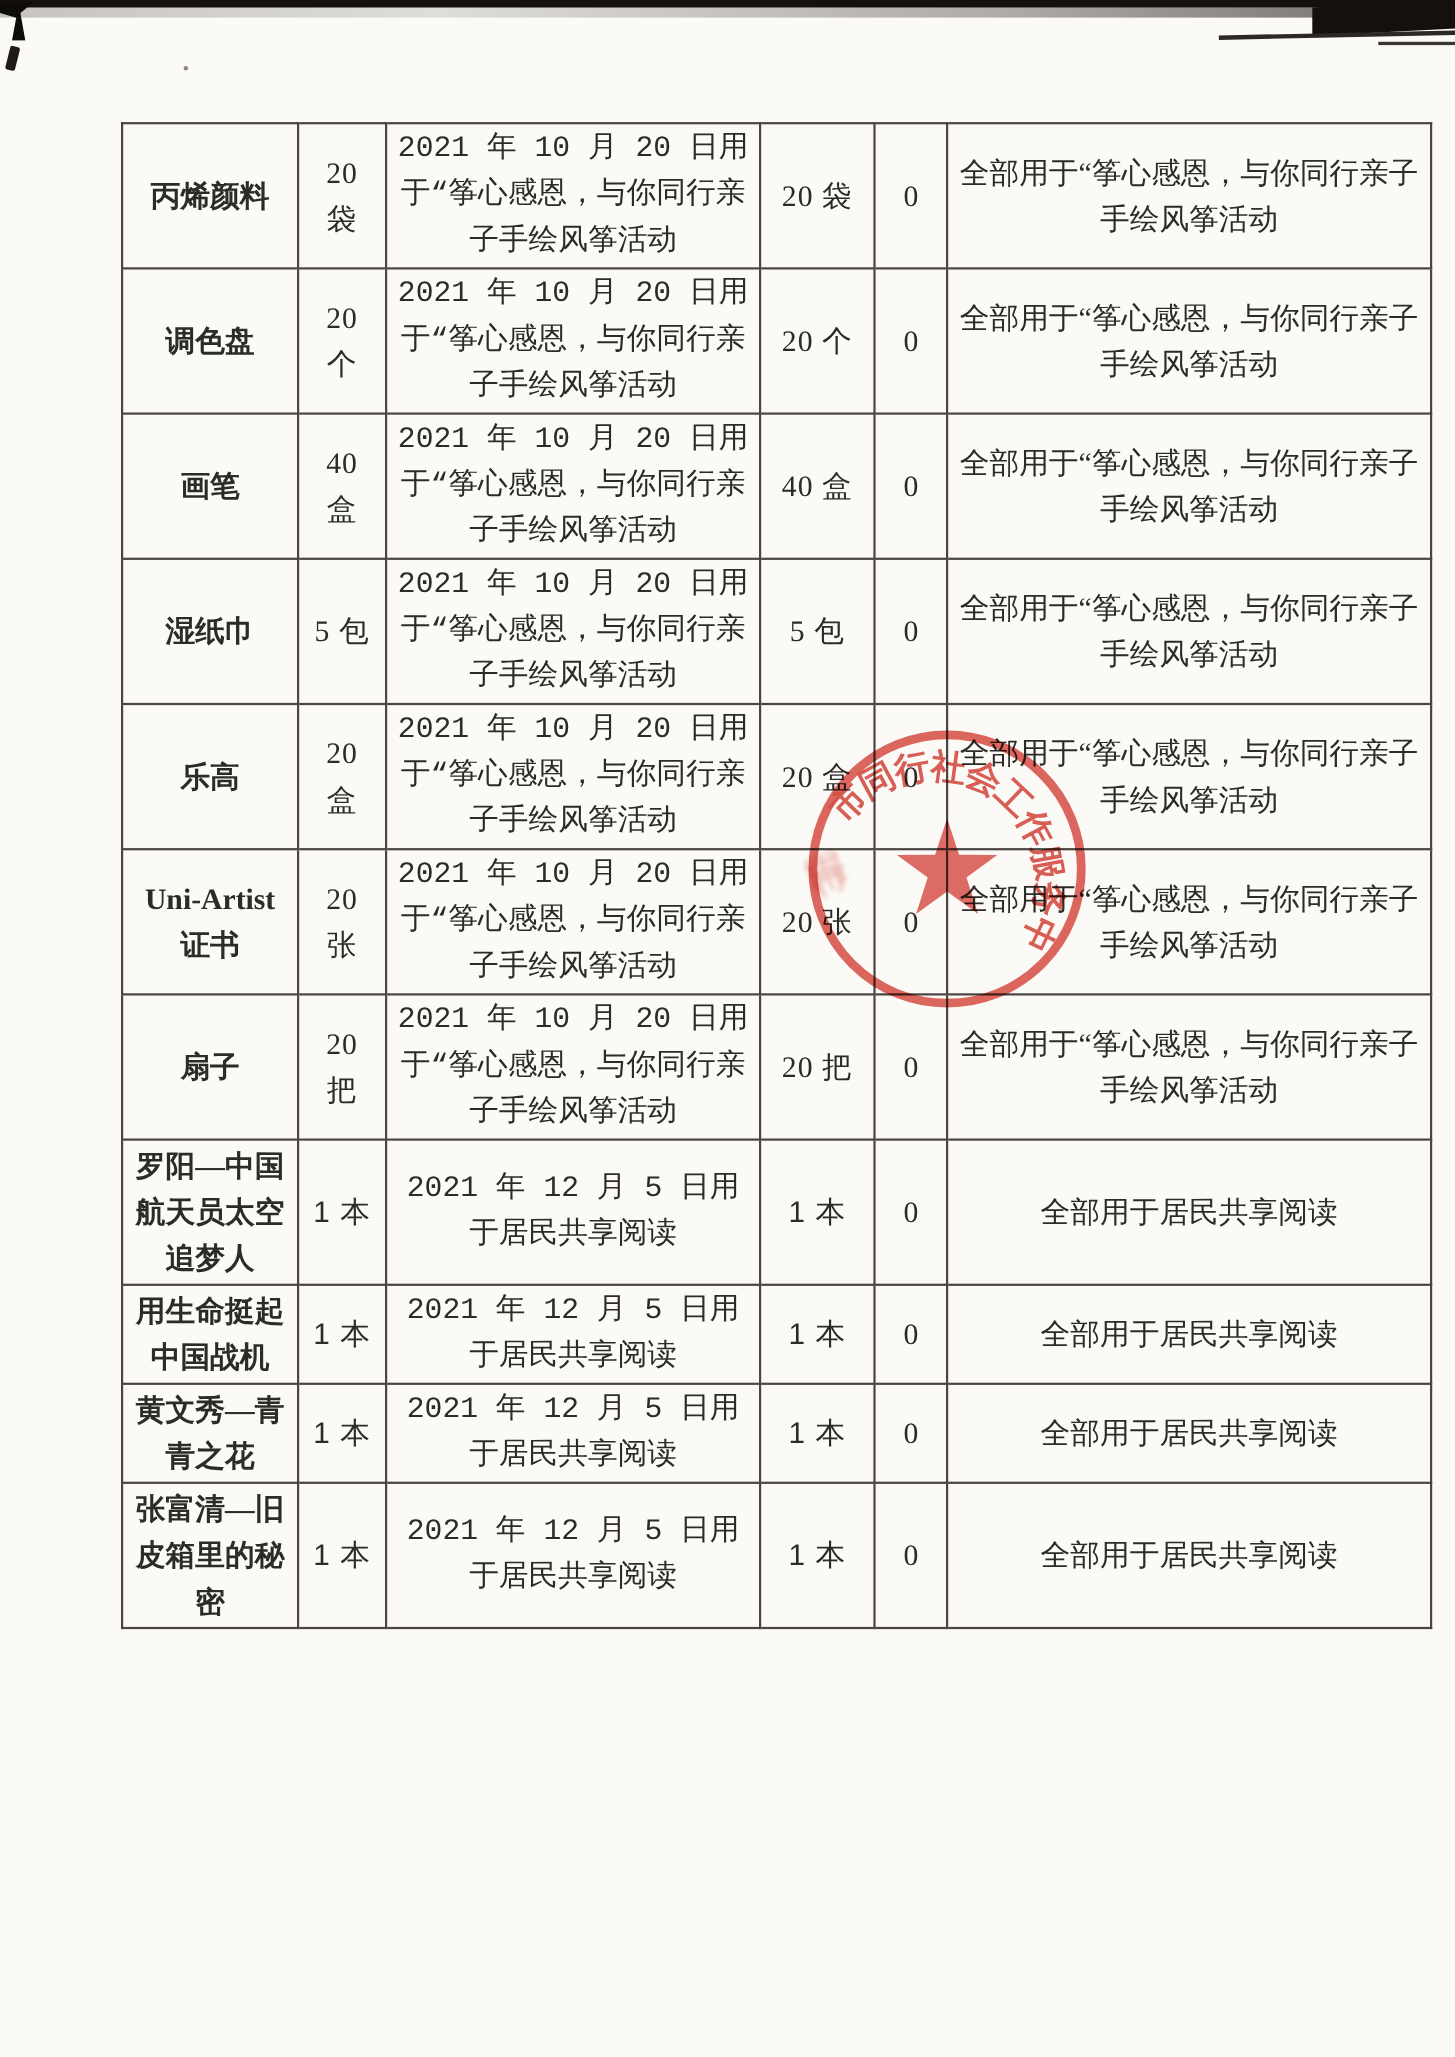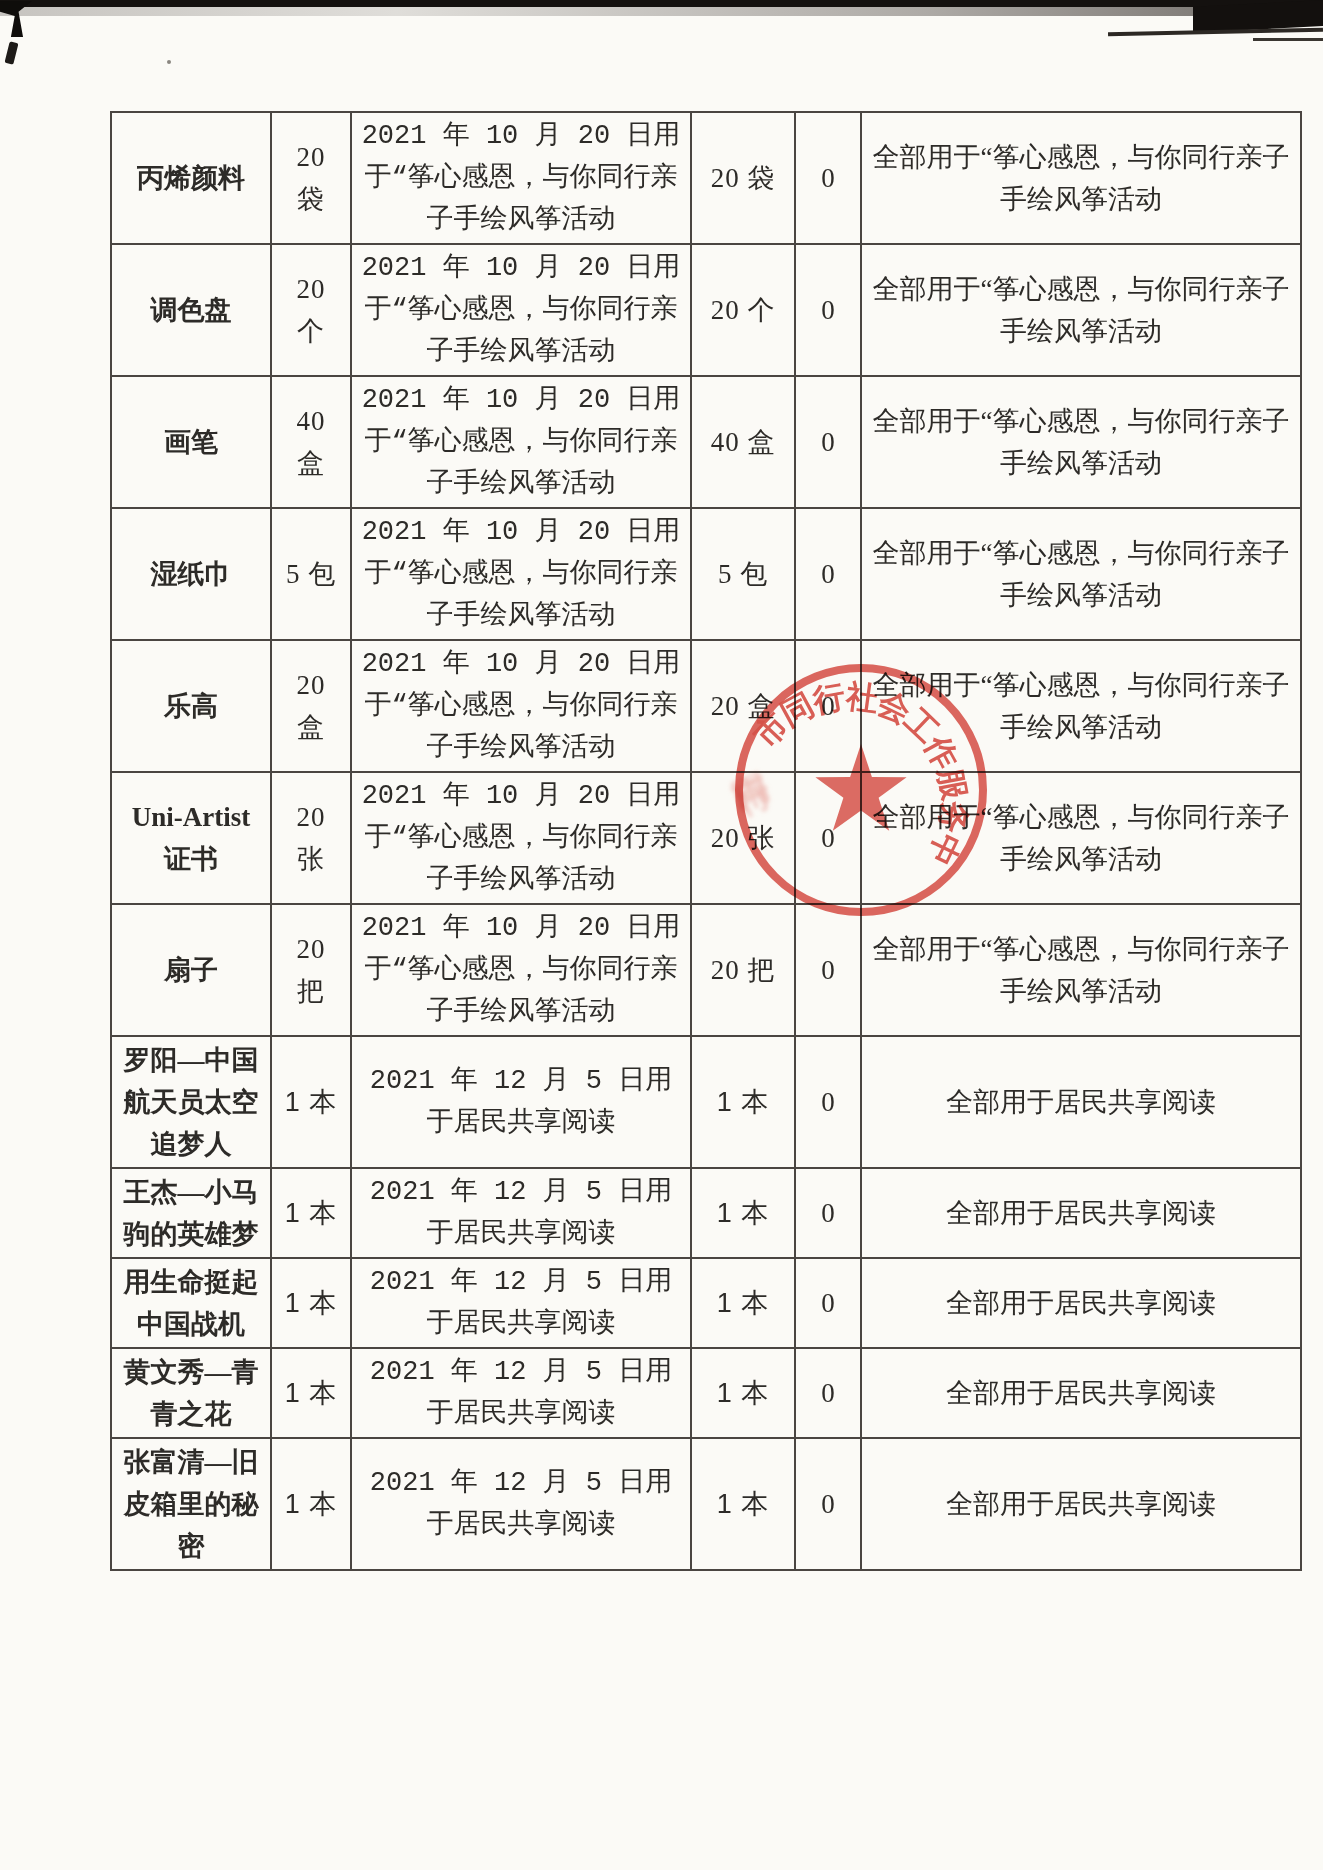--- a/index.html
+++ b/index.html
@@ -143,28 +143,20 @@
     </tr>
         <tr class="row kind-book">
       <td class="c-item">罗阳—中国航天员太空追梦人</td>
       <td class="c-qty">1 本</td>
       <td class="c-usage">2021 年 12 月 5 日用于居民共享阅读</td>
       <td class="c-used">1 本</td>
       <td class="c-zero">0</td>
       <td class="c-note">全部用于居民共享阅读</td>
     </tr>
         <tr class="row kind-book">
-      <td class="c-item">王杰—小马驹的英雄梦</td>
-      <td class="c-qty">1 本</td>
-      <td class="c-usage">2021 年 12 月 5 日用于居民共享阅读</td>
-      <td class="c-used">1 本</td>
-      <td class="c-zero">0</td>
-      <td class="c-note">全部用于居民共享阅读</td>
-    </tr>
-        <tr class="row kind-book">
       <td class="c-item">用生命挺起中国战机</td>
       <td class="c-qty">1 本</td>
       <td class="c-usage">2021 年 12 月 5 日用于居民共享阅读</td>
       <td class="c-used">1 本</td>
       <td class="c-zero">0</td>
       <td class="c-note">全部用于居民共享阅读</td>
     </tr>
         <tr class="row kind-book">
       <td class="c-item">黄文秀—青青之花</td>
       <td class="c-qty">1 本</td>

